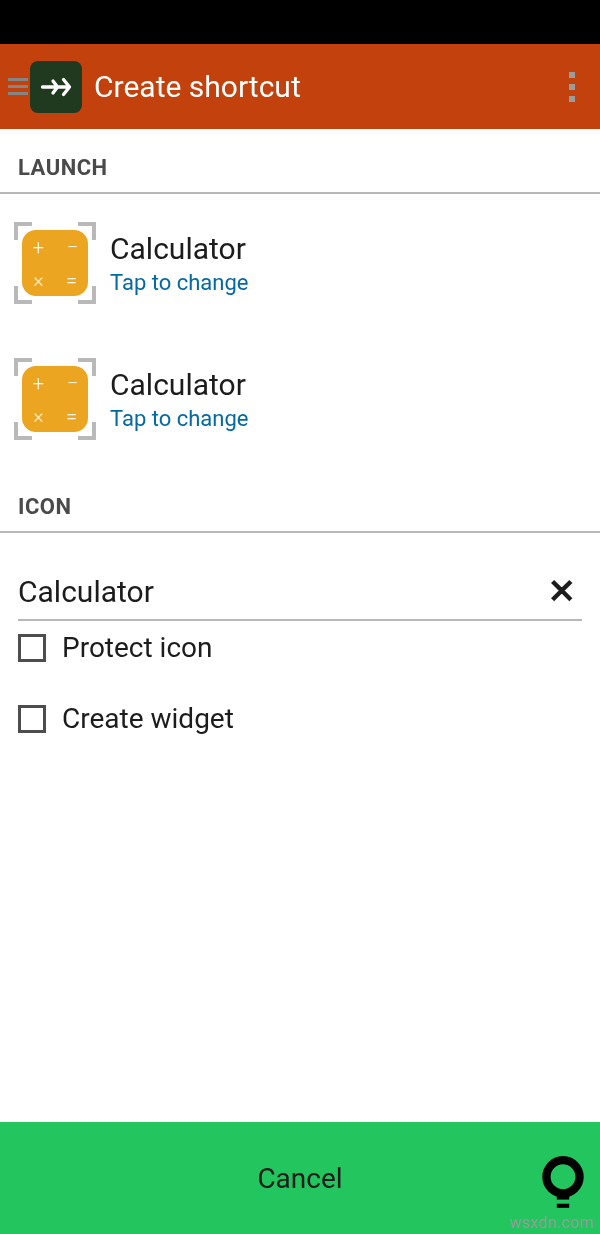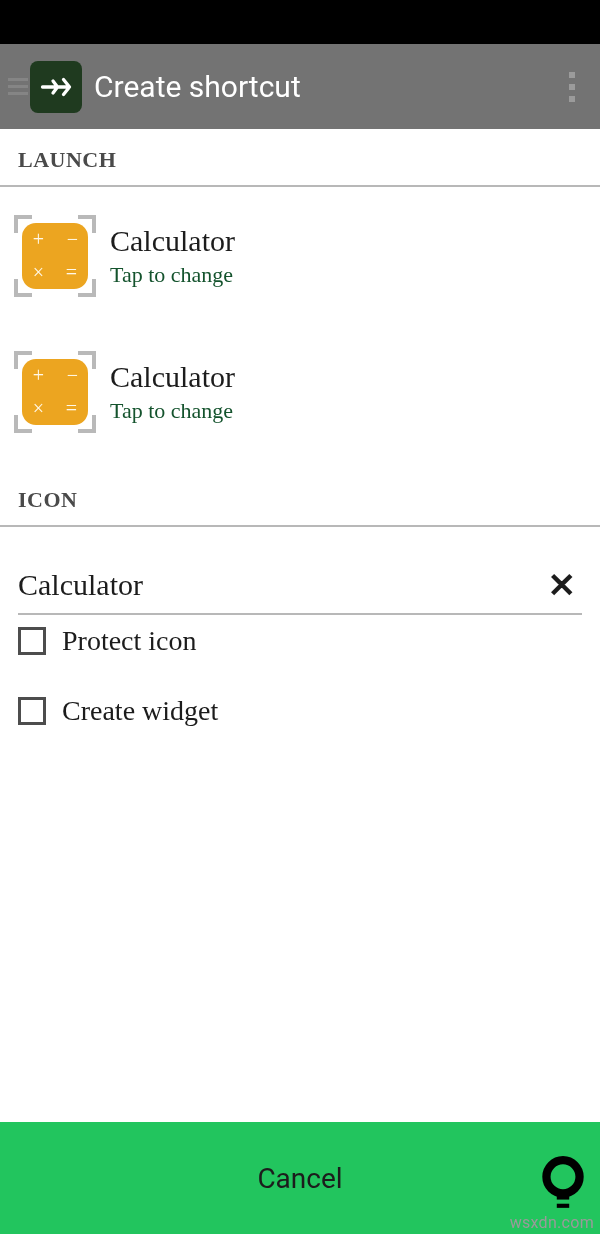--- a/index.html
+++ b/index.html
@@ -10,21 +10,21 @@
     background: #fff;
     overflow: hidden;
     position: relative;
   }
   .statusbar {
     height: 44px;
     background: #000;
   }
   .appbar {
     height: 85px;
-    background: #737373;
+    background: #c2410c;
     display: flex;
     align-items: center;
     padding: 0 8px;
   }
   .hamburger {
     width: 20px; height: 20px;
     display: flex; flex-direction: column; justify-content: space-around;
     margin-right: 2px;
   }
   .hamburger span {
@@ -46,24 +46,23 @@
   }
   .overflow {
     width: 40px; height: 60px;
     display: flex; flex-direction: column; align-items: center; justify-content: center; gap: 6px;
     cursor: pointer;
   }
   .overflow span {
     width: 6px; height: 6px; background: #9b9b9b;
   }
   .content {
-    padding-top: 4px;
+    padding-top: 12px;
     height: calc(100% - 44px - 85px - 112px);
     overflow: hidden;
-    font-family: Liberation Serif, serif;
   }
   .section-header {
     color: #4a4a4a;
     font-weight: 700;
     font-size: 22px;
     letter-spacing: 0.5px;
     padding: 28px 18px 12px 18px;
     border-bottom: 2px solid #b8b8b8;
   }
   .section-header.first { padding-top: 14px; }
@@ -97,21 +96,21 @@
     place-items: center;
     color: #fff8e8;
     font-size: 20px;
     font-weight: 300;
   }
   .calc-body .minus { letter-spacing: -2px; }
   .item-text .title {
     font-size: 30px; color: #1c1c1c;
   }
   .item-text .sub {
-    font-size: 22px; color: #14532d; margin-top: 4px;
+    font-size: 22px; color: #0369a1; margin-top: 4px;
   }
   .label-row {
     display: flex; align-items: center;
     margin: 38px 18px 0 18px;
     border-bottom: 2px solid #b8b8b8;
     padding-bottom: 8px;
   }
   .label-input {
     flex: 1;
     border: none;

